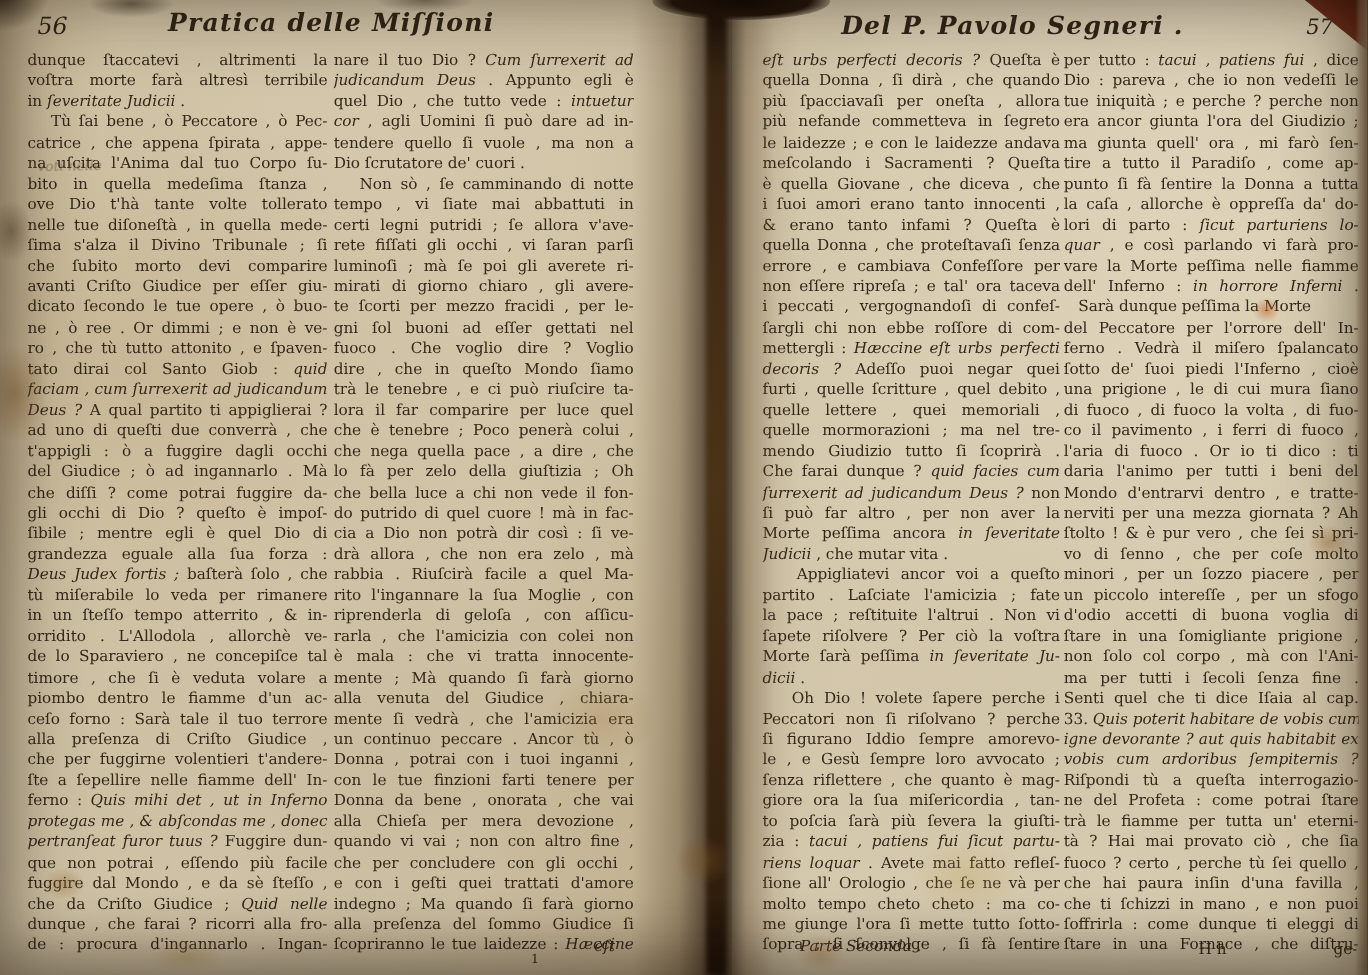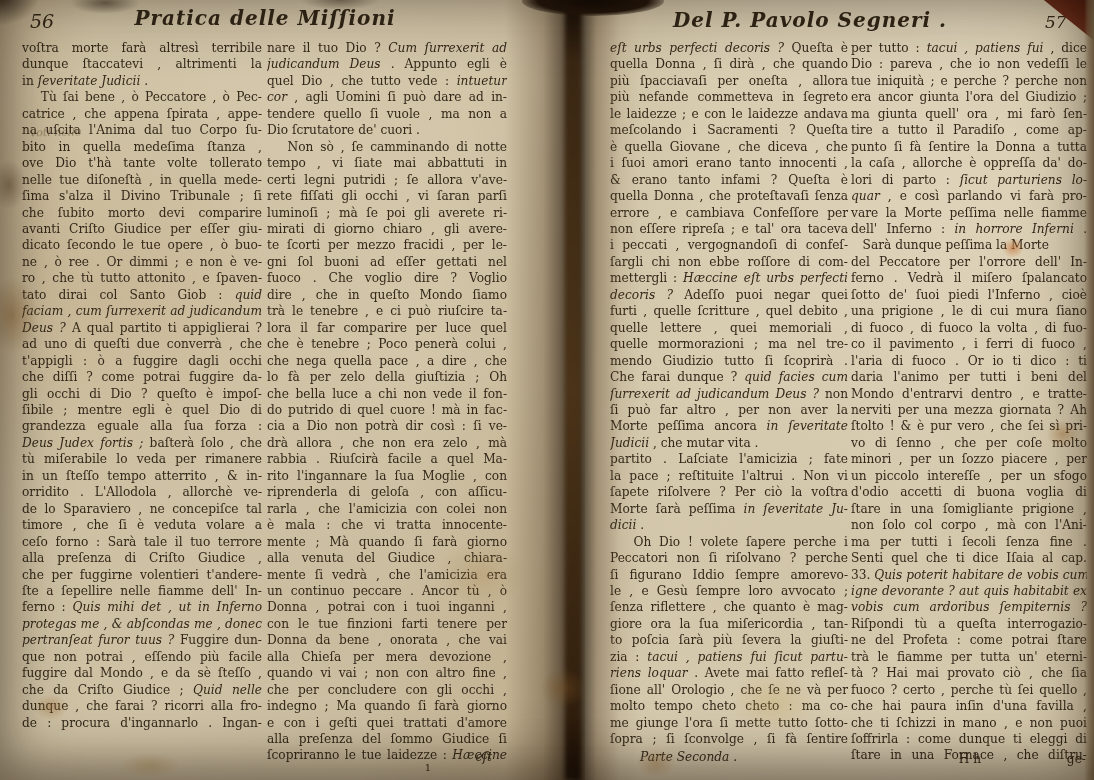--- a/index.html
+++ b/index.html
@@ -56,50 +56,52 @@
 <body>
 
 <div class="spread">
 
   <div class="page page-left">
     <div class="pageno" style="left:30px;top:10px;">56</div>
     <div class="running" style="left:50px;top:6px;width:430px;text-align:center;">Pratica delle Miſſioni</div>
     <div class="ghost" style="left:30px;top:126px;">voti nelle</div>
 
     <div class="col" style="left:22px;width:240px;">
+        <div class="line j">dunque ſtaccatevi , altrimenti la</div>
         <div class="line j">voſtra morte farà altresì terribile</div>
-        <div class="line j">dunque ſtaccatevi , altrimenti la</div>
         <div class="line">in <i>ſeveritate Judicii</i> .</div>
         <div class="line j">   Tù ſai bene , ò Peccatore , ò Pec-</div>
         <div class="line j">catrice , che appena ſpirata , appe-</div>
         <div class="line j">na uſcita l'Anima dal tuo Corpo ſu-</div>
         <div class="line j">bito in quella medeſima ſtanza ,</div>
         <div class="line j">ove Dio t'hà tante volte tollerato</div>
         <div class="line j">nelle tue diſoneſtà , in quella mede-</div>
         <div class="line j">ſima s'alza il Divino Tribunale ; ſi</div>
         <div class="line j">che ſubito morto devi comparire</div>
         <div class="line j">avanti Criſto Giudice per eſſer giu-</div>
         <div class="line j">dicato ſecondo le tue opere , ò buo-</div>
         <div class="line j">ne , ò ree . Or dimmi ; e non è ve-</div>
         <div class="line j">ro , che tù tutto attonito , e ſpaven-</div>
         <div class="line j">tato dirai col Santo Giob : <i>quid</i></div>
         <div class="line j"><i>faciam , cum ſurrexerit ad judicandum</i></div>
         <div class="line j"><i>Deus ?</i> A qual partito ti appiglierai ?</div>
         <div class="line j">ad uno di queſti due converrà , che</div>
         <div class="line j">t'appigli : ò a fuggire dagli occhi</div>
+        <div class="line j">del Giudice ; ò ad ingannarlo . Mà</div>
         <div class="line j">che diſſi ? come potrai fuggire da-</div>
         <div class="line j">gli occhi di Dio ? queſto è impoſ-</div>
         <div class="line j">ſibile ; mentre egli è quel Dio di</div>
         <div class="line j">grandezza eguale alla ſua forza :</div>
         <div class="line j"><i>Deus Judex fortis ;</i> baſterà ſolo , che</div>
         <div class="line j">tù miſerabile lo veda per rimanere</div>
         <div class="line j">in un ſteſſo tempo atterrito , &amp; in-</div>
         <div class="line j">orridito . L'Allodola , allorchè ve-</div>
         <div class="line j">de lo Sparaviero , ne concepiſce tal</div>
         <div class="line j">timore , che ſi è veduta volare a</div>
+        <div class="line j">piombo dentro le fiamme d'un ac-</div>
         <div class="line j">ceſo forno : Sarà tale il tuo terrore</div>
         <div class="line j">alla preſenza di Criſto Giudice ,</div>
         <div class="line j">che per fuggirne volentieri t'andere-</div>
         <div class="line j">ſte a ſepellire nelle fiamme dell' In-</div>
         <div class="line j">ferno : <i>Quis mihi det , ut in Inferno</i></div>
         <div class="line j"><i>protegas me , &amp; abſcondas me , donec</i></div>
         <div class="line j"><i>pertranſeat furor tuus ?</i> Fuggire dun-</div>
         <div class="line j">que non potrai , eſſendo più facile</div>
         <div class="line j">fuggire dal Mondo , e da sè ſteſſo ,</div>
         <div class="line j">che da Criſto Giudice ; <i>Quid nelle</i></div>
@@ -140,22 +142,22 @@
         <div class="line j">mente ; Mà quando ſi farà giorno</div>
         <div class="line j">alla venuta del Giudice , chiara-</div>
         <div class="line j">mente ſi vedrà , che l'amicizia era</div>
         <div class="line j">un continuo peccare . Ancor tù , ò</div>
         <div class="line j">Donna , potrai con i tuoi inganni ,</div>
         <div class="line j">con le tue finzioni farti tenere per</div>
         <div class="line j">Donna da bene , onorata , che vai</div>
         <div class="line j">alla Chieſa per mera devozione ,</div>
         <div class="line j">quando vi vai ; non con altro fine ,</div>
         <div class="line j">che per concludere con gli occhi ,</div>
+        <div class="line j">e con i geſti quei trattati d'amore</div>
         <div class="line j">indegno ; Ma quando ſi farà giorno</div>
-        <div class="line j">e con i geſti quei trattati d'amore</div>
         <div class="line j">alla preſenza del ſommo Giudice ſi</div>
         <div class="line j">ſcopriranno le tue laidezze : <i>Hæccine</i></div>
       </div>
 
     <div class="footline" style="left:370px;top:750px;width:122px;text-align:right;font-style:italic;">eſt</div>
     <div class="footline" style="left:418px;top:762px;width:20px;text-align:center;font-size:10px;">1</div>
   </div>
 
   <div class="page page-right">
     <div class="running" style="left:30px;top:8px;width:390px;">Del P. Pavolo Segneri .</div>
@@ -180,20 +182,21 @@
         <div class="line j"><i>decoris ?</i> Adeſſo puoi negar quei</div>
         <div class="line j">furti , quelle ſcritture , quel debito ,</div>
         <div class="line j">quelle lettere , quei memoriali ,</div>
         <div class="line j">quelle mormorazioni ; ma nel tre-</div>
         <div class="line j">mendo Giudizio tutto ſi ſcoprirà .</div>
         <div class="line j">Che farai dunque ? <i>quid facies cum</i></div>
         <div class="line j"><i>ſurrexerit ad judicandum Deus ?</i> non</div>
         <div class="line j">ſi può far altro , per non aver la</div>
         <div class="line j">Morte peſſima ancora <i>in ſeveritate</i></div>
         <div class="line"><i>Judicii</i> , che mutar vita .</div>
+        <div class="line j">   Appigliatevi ancor voi a queſto</div>
         <div class="line j">partito . Laſciate l'amicizia ; fate</div>
         <div class="line j">la pace ; reſtituite l'altrui . Non vi</div>
         <div class="line j">ſapete riſolvere ? Per ciò la voſtra</div>
         <div class="line j">Morte ſarà peſſima <i>in ſeveritate Ju-</i></div>
         <div class="line"><i>dicii</i> .</div>
         <div class="line j">   Oh Dio ! volete ſapere perche i</div>
         <div class="line j">Peccatori non ſi riſolvano ? perche</div>
         <div class="line j">ſi figurano Iddio ſempre amorevo-</div>
         <div class="line j">le , e Gesù ſempre loro avvocato ;</div>
         <div class="line j">ſenza riflettere , che quanto è mag-</div>

